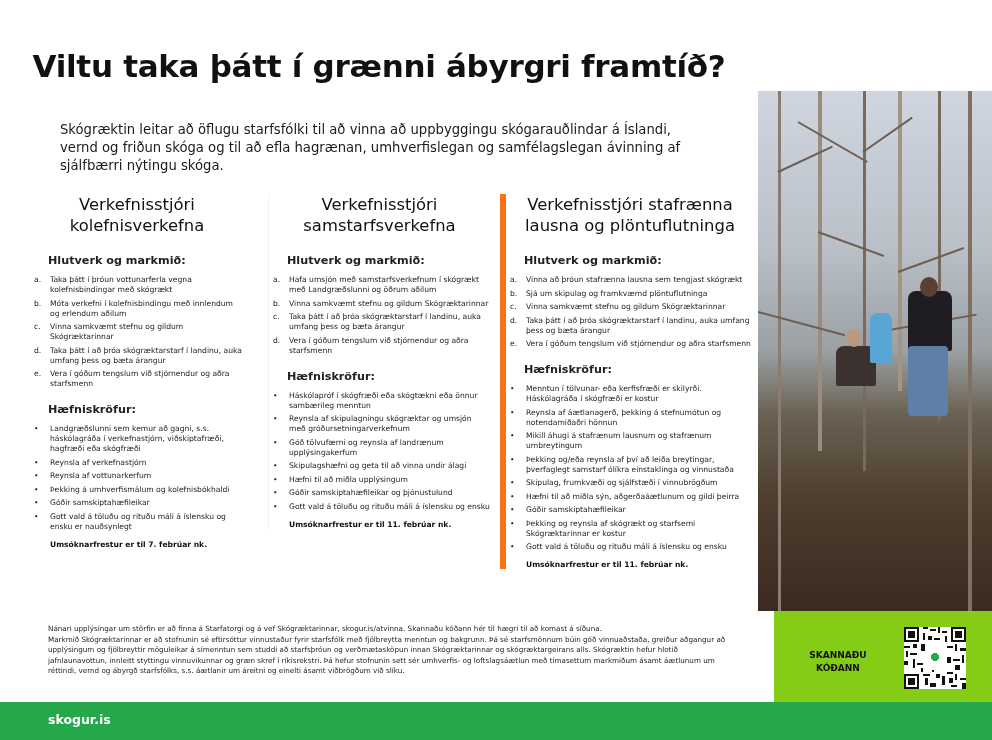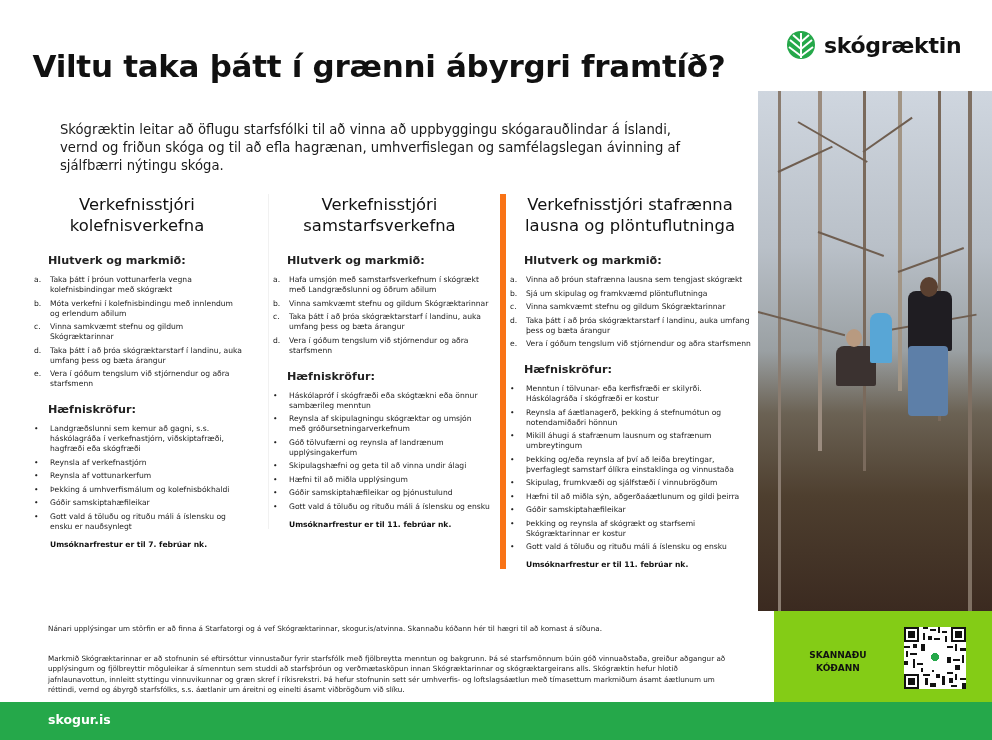--- a/index.html
+++ b/index.html
@@ -33,21 +33,21 @@
 
     ul.quals { list-style: none; }
     ul.quals li { position: relative; padding-left: 20px; font-size: 7.6px; line-height: 10px;
       margin-bottom: 3.5px; color: #222; }
     ul.quals li .mk { position: absolute; left: 4px; top: 0; }
 
     .deadline { font-size: 7.6px; font-weight: bold; margin: 8px 0 0 20px; color: #111; }
 
     .footer-text { position: absolute; left: 48px; top: 624px; width: 690px; font-size: 7.2px;
       line-height: 10.2px; color: #222; }
-    .footer-text .first { margin-bottom: 20px; }
+    .footer-text .first { margin-bottom: 1px; }
 
     
     .right { position: absolute; left: 758px; top: 0; width: 234px; height: 702px; background: #fff; }
     .logo { position: absolute; left: 28px; top: 30px; display: flex; align-items: center; }
     .logo-icon { width: 30px; height: 30px; }
     .logo-text { font-size: 22px; font-weight: bold; color: #111; margin-left: 8px; letter-spacing: -0.3px; }
 
     .photo { position: absolute; left: 0; top: 91px; width: 234px; height: 520px; overflow: hidden;
       background: linear-gradient(180deg, #cfd6df 0%, #b9c0c8 30%, #9aa0a3 50%, #6b6254 62%, #4e3f2f 78%, #3b2a20 100%); }
     .photo .tree { position: absolute; width: 3px; background: #7a6a5c; }
@@ -151,30 +151,20 @@
       <p class="deadline">Umsóknarfrestur er til 11. febrúar nk.</p>
     </div>
 
     <div class="footer-text">
       <p class="first">Nánari upplýsingar um störfin er að finna á Starfatorgi og á vef Skógræktarinnar, skogur.is/atvinna. Skannaðu kóðann hér til hægri til að komast á síðuna.</p>
       <p>Markmið Skógræktarinnar er að stofnunin sé eftirsóttur vinnustaður fyrir starfsfólk með fjölbreytta menntun og bakgrunn. Þá sé starfsmönnum búin góð vinnuaðstaða, greiður aðgangur að upplýsingum og fjölbreyttir möguleikar á símenntun sem studdi að starfsþróun og verðmætasköpun innan Skógræktarinnar og skógræktargeirans alls. Skógræktin hefur hlotið jafnlaunavottun, innleitt styttingu vinnuvikunnar og græn skref í ríkisrekstri. Þá hefur stofnunin sett sér umhverfis- og loftslagsáætlun með tímasettum markmiðum ásamt áætlunum um réttindi, vernd og ábyrgð starfsfólks, s.s. áætlanir um áreitni og einelti ásamt viðbrögðum við slíku.</p>
     </div>
   </div>
 
   <div class="right">
-    <div class="logo">
-      <svg class="logo-icon" viewBox="0 0 30 30">
-        <circle cx="15" cy="15" r="14" fill="#25a84a"></circle>
-        <path d="M15 3 L15 28" stroke="#fff" stroke-width="2"></path>
-        <path d="M15 12 L7 5 M15 12 L23 5" stroke="#fff" stroke-width="2" fill="none"></path>
-        <path d="M15 19 L4 10 M15 19 L26 10" stroke="#fff" stroke-width="2" fill="none"></path>
-        <path d="M15 26 L3 17 M15 26 L27 17" stroke="#fff" stroke-width="2" fill="none"></path>
-      </svg>
-      <span class="logo-text">skógræktin</span>
-    </div>
 
     <div class="photo">
       <div class="tree" style="left:20px;top:0;height:520px;background:#8a7c70;"></div>
       <div class="tree" style="left:60px;top:0;height:360px;width:4px;background:#9b8c7f;"></div>
       <div class="tree" style="left:105px;top:0;height:380px;width:3px;"></div>
       <div class="tree" style="left:140px;top:0;height:300px;width:4px;background:#a29585;"></div>
       <div class="tree" style="left:180px;top:0;height:330px;width:3px;"></div>
       <div class="tree" style="left:210px;top:0;height:520px;width:4px;background:#7f7063;"></div>
       <div class="branch" style="left:20px;top:80px;width:60px;transform:rotate(-25deg);"></div>
       <div class="branch" style="left:60px;top:140px;width:70px;transform:rotate(20deg);"></div>

